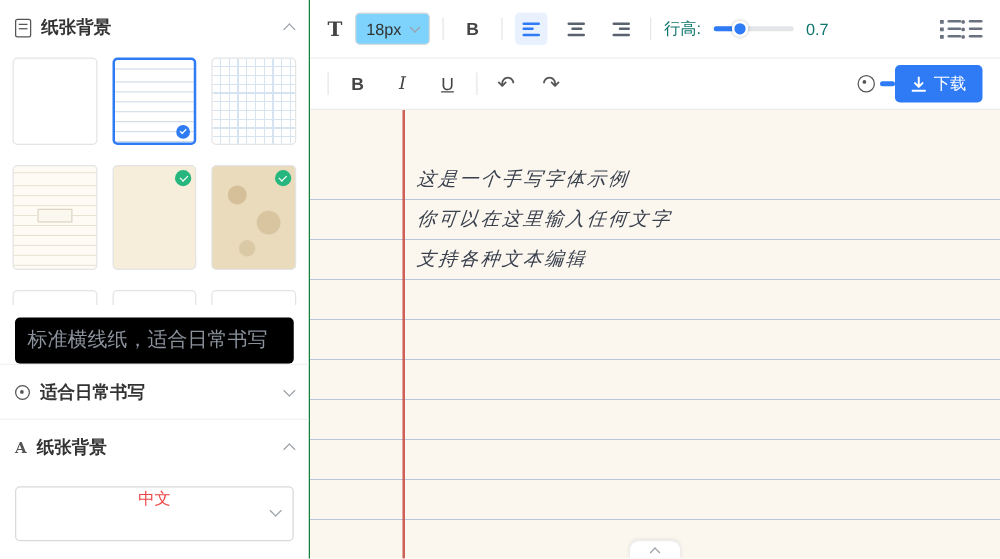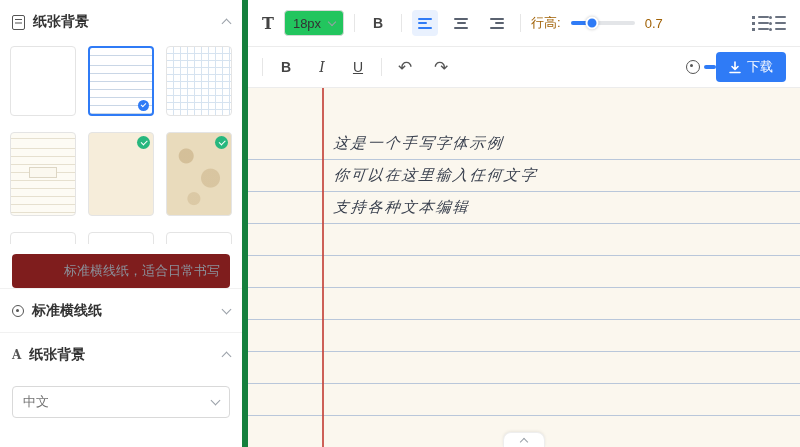--- a/index.html
+++ b/index.html
@@ -2,21 +2,21 @@
 <html><head>
 <meta charset="utf-8">
 <style>
   * { margin:0; padding:0; box-sizing:border-box; }
   html,body { width:800px; height:447px; overflow:hidden; }
   body { font-family:"Liberation Sans","DejaVu Sans",sans-serif; background:#fff; font-size:13px; color:#333; }
 
   .app { display:flex; width:800px; height:447px; }
 
   
-  .sidebar { width:248px; min-width:248px; background:#fff; border-right:6px solid #15803d; display:flex; flex-direction:column; overflow:hidden;text-align:right; }
+  .sidebar { width:248px; min-width:248px; background:#fff; border-right:1px solid #15803d; display:flex; flex-direction:column; overflow:hidden; }
   .side-header { height:44px; display:flex; align-items:center; gap:8px; padding:0 12px; }
   .side-title { font-size:14px; font-weight:bold; color:#333; }
   .page-ico { width:13px; height:15px; border:1.5px solid #555; border-radius:2px; position:relative; }
   .page-ico::before { content:""; position:absolute; left:2px; right:2px; top:3px; height:1.5px; background:#555; box-shadow:0 3.5px 0 #555; }
 
   .chev { width:7px; height:7px; border-right:1.6px solid #9aa0a8; border-bottom:1.6px solid #9aa0a8; display:inline-block; }
   .chev.down { transform:rotate(45deg); margin-top:-3px; }
   .chev.up { transform:rotate(-135deg); margin-top:3px; }
   .ml-auto { margin-left:auto; }
 
@@ -34,55 +34,55 @@
   .p-lined-soft { background-color:#fdfbf4; background-image:repeating-linear-gradient(to bottom, transparent 0 7px, #e6e0cf 7px 8px); background-position:0 8px; }
   .p-lined-soft::after { content:""; position:absolute; left:50%; top:42%; transform:translateX(-50%); width:26px; height:9px; border:1px solid #ddd6c4; background:#fbf8ef; }
   .p-cream { background:#f6edda; }
   .p-vintage { background-color:#e9dbbc;
     background-image:radial-gradient(circle at 30% 28%, rgba(158,120,62,.28) 0 7px, transparent 8px),
                      radial-gradient(circle at 68% 55%, rgba(158,120,62,.22) 0 9px, transparent 10px),
                      radial-gradient(circle at 42% 80%, rgba(158,120,62,.18) 0 6px, transparent 7px); }
   .badge { position:absolute; top:3px; right:3px; width:13px; height:13px; border-radius:50%; background:#27b77e; }
   .badge::after { content:""; position:absolute; left:3.5px; top:3.5px; width:5px; height:2.5px; border-left:1.4px solid #fff; border-bottom:1.4px solid #fff; transform:rotate(-45deg); }
 
-  .caption { margin:10px 12px 0; background:#7f1d1d; border-radius:4px; padding:8px 10px; font-size:13px; color:#8b929c; }
+  .caption { margin:10px 12px 0; background:#000000; border-radius:4px; padding:8px 10px; font-size:16px; color:#8b929c; }
 
   .section-row { display:flex; align-items:center; gap:8px; height:44px; padding:0 12px; border-top:1px solid #f1f1f1; font-size:14px; font-weight:bold; color:#333; cursor:pointer; margin-top:0; }
   .section-row:first-of-type { margin-top:14px; }
   .pos-ico { width:12px; height:12px; border:1.5px solid #555; border-radius:50%; position:relative; }
   .pos-ico::after { content:""; position:absolute; left:3px; top:3px; width:3px; height:3px; border-radius:50%; background:#555; }
   .font-ico { font-size:12px; font-weight:bold; color:#555; font-family:"DejaVu Serif",serif; line-height:1; }
 
-  .lang-select { margin:10px 12px 0; height:32px; border:1px solid #d9d9d9; border-radius:4px; display:flex; align-items:center; padding:0 10px; font-size:13px; color:#737373; cursor:pointer; background:#fff; }
+  .lang-select { margin:10px 12px 0; height:44px; border:1px solid #d9d9d9; border-radius:4px; display:flex; align-items:center; padding:0 10px; font-size:13px; color:#ef4444; cursor:pointer; background:#fff;flex-direction:column; }
 
   
   .main { flex:1; min-width:0; display:flex; flex-direction:column; }
   .tb { background:#fff; display:flex; align-items:center; padding:0 14px; gap:10px; border-bottom:1px solid #ececec; }
   .tb1 { height:47px; }
   .tb2 { height:41px; }
   .vdiv { width:1px; height:18px; background:#e6e6e6; }
 
   .t-icon { font-family:"DejaVu Serif",serif; font-size:16px; font-weight:bold; color:#444; }
-  .ctl-select { height:26px; border:1px solid #d9d9d9; border-radius:4px; display:flex; align-items:center; gap:8px; padding:0 8px; font-size:13px; color:#333; cursor:pointer; background:#22c55e; }
+  .ctl-select { height:26px; border:1px solid #d9d9d9; border-radius:4px; display:flex; align-items:center; gap:8px; padding:0 8px; font-size:13px; color:#333; cursor:pointer; background:#7dd3fc; }
   .ctl-select .chev { width:6px; height:6px; }
 
   .tbtn { min-width:26px; height:26px; display:flex; align-items:center; justify-content:center; border-radius:4px; color:#444; font-size:14px; cursor:pointer; background:transparent; border:none; }
   .b-bold { font-weight:bold; }
   .i-italic { font-style:italic; font-family:"DejaVu Serif",serif; }
   .u-under { text-decoration:underline; }
 
   .align-btn { width:26px; height:26px; display:flex; align-items:center; justify-content:center; border-radius:4px; color:#5a6270; cursor:pointer; }
   .align-btn.active { background:#e9f1fe; color:#2f7bf6; }
   .align { display:flex; flex-direction:column; gap:2.5px; width:14px; }
   .align i { display:block; height:2px; width:100%; background:currentColor; border-radius:1px; }
   .align.left   i:nth-child(2) { width:9px; }
   .align.center i:nth-child(2) { width:9px; margin:0 auto; }
   .align.right  i:nth-child(2) { width:9px; margin-left:auto; }
 
-  .lh-label, .lh-value { font-size:13px; color:#a16207; white-space:nowrap; }
+  .lh-label, .lh-value { font-size:13px; color:#0f766e; white-space:nowrap; }
   .slider { width:64px; height:4px; background:#e3e5e8; border-radius:2px; position:relative; cursor:pointer; }
   .slider .fill { position:absolute; left:0; top:0; bottom:0; width:34%; background:#2f7bf6; border-radius:2px; }
   .slider .knob { position:absolute; left:34%; top:50%; transform:translate(-50%,-50%); width:13px; height:13px; border-radius:50%; background:#2f7bf6; border:2px solid #fff; box-shadow:0 0 3px rgba(0,0,0,.25); }
 
   .tb-right { margin-left:auto; display:flex; align-items:center; }
   .list-icon { width:17px; display:flex; flex-direction:column; gap:3px; cursor:pointer; color:#6a7280; }
   .list-icon .row { display:flex; align-items:center; gap:3px; }
   .list-icon .mk { width:3px; height:3px; background:currentColor; }
   .list-icon.ul .mk { border-radius:50%; }
   .list-icon .br { flex:1; height:2px; background:currentColor; border-radius:1px; }
@@ -138,21 +138,21 @@
         <div class="thumb tall"></div>
         <div class="thumb tall"></div>
         <div class="thumb tall"></div>
       </div>
     </div>
 
     <div class="caption">标准横线纸，适合日常书写</div>
 
     <div class="section-row">
       <span class="pos-ico"></span>
-      <span>标准横线纸</span>
+      <span>适合日常书写</span>
       <span class="chev down ml-auto"></span>
     </div>
 
     <div class="section-row">
       <span class="font-ico">A</span>
       <span>纸张背景</span>
       <span class="chev up ml-auto"></span>
     </div>
 
     <div class="lang-select">

